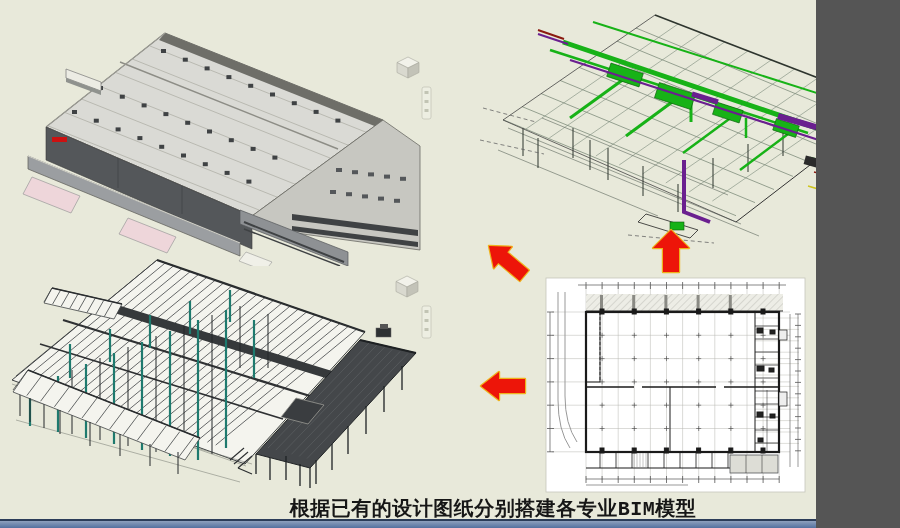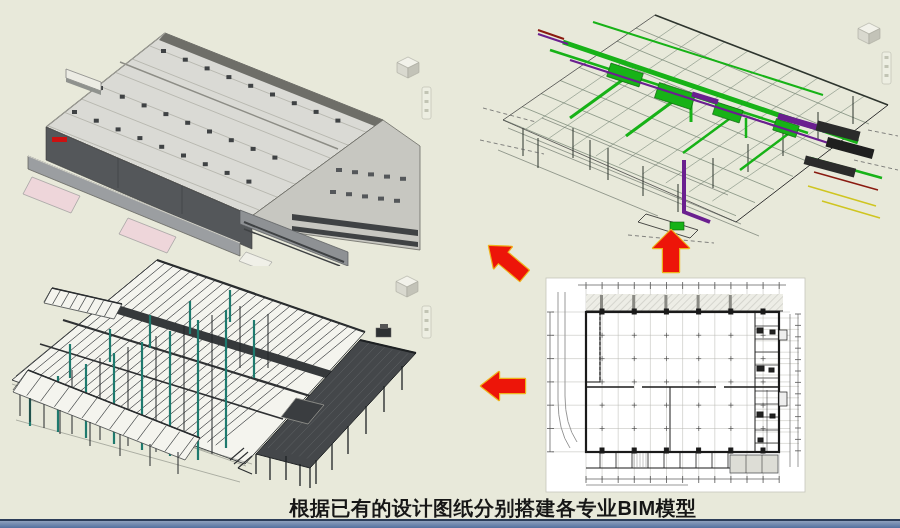--- a/index.html
+++ b/index.html
@@ -1,18 +1,18 @@
 <!DOCTYPE html>
 <html style="--background: #e8e9da; --footer-bar-top: #8ea0bd; --footer-bar-bottom: #54719f; --arrow-fill: #ed1509; --arrow-outline: #eeb21c; --mep-green: #17b217; --mep-green-dark: #0a5c0a; --mep-purple: #6a1f8f; --mep-red: #8a1a10; --mep-yellow: #cfc520; --steel-dark: #3d4042; --steel-teal: #1e7a6e; --roof-light: #dadad5; --wall-dark: #54575a; --canopy-gray: #9b9ea1; --ramp-pink: #eed6da; --logo-red: #cc1111; --office-wall: #c7c7c1; --paper-white: #ffffff; --plan-line-dark: #1a1a1a;"><head>
 <meta charset="utf-8">
 <style>
   html,body{margin:0;padding:0;background:#555;}
-  .slide{position:relative;width:900px;height:528px;overflow:hidden;
+  .slide{position:relative;width:816px;height:528px;overflow:hidden;
          background:var(--background,#e8e9da);
-         font-family:Liberation Sans, sans-serif;}
+         font-family:Liberation Mono, monospace;}
   .slide svg{position:absolute;}
   #fig-arch{left:0;top:0;}
   #fig-mep{left:478px;top:0;}
   #fig-steel{left:0;top:248px;}
   #fig-plan{left:538px;top:272px;}
   #overlay{left:0;top:0;}
   .caption{position:absolute;top:495px;left:0;width:900px;text-align:center;
            padding-left:86px;box-sizing:border-box;font-size:20px;font-weight:bold;
            color:#161616;letter-spacing:.5px;white-space:nowrap;}
   .footer-bar{position:absolute;left:0;bottom:0;width:900px;height:7px;

